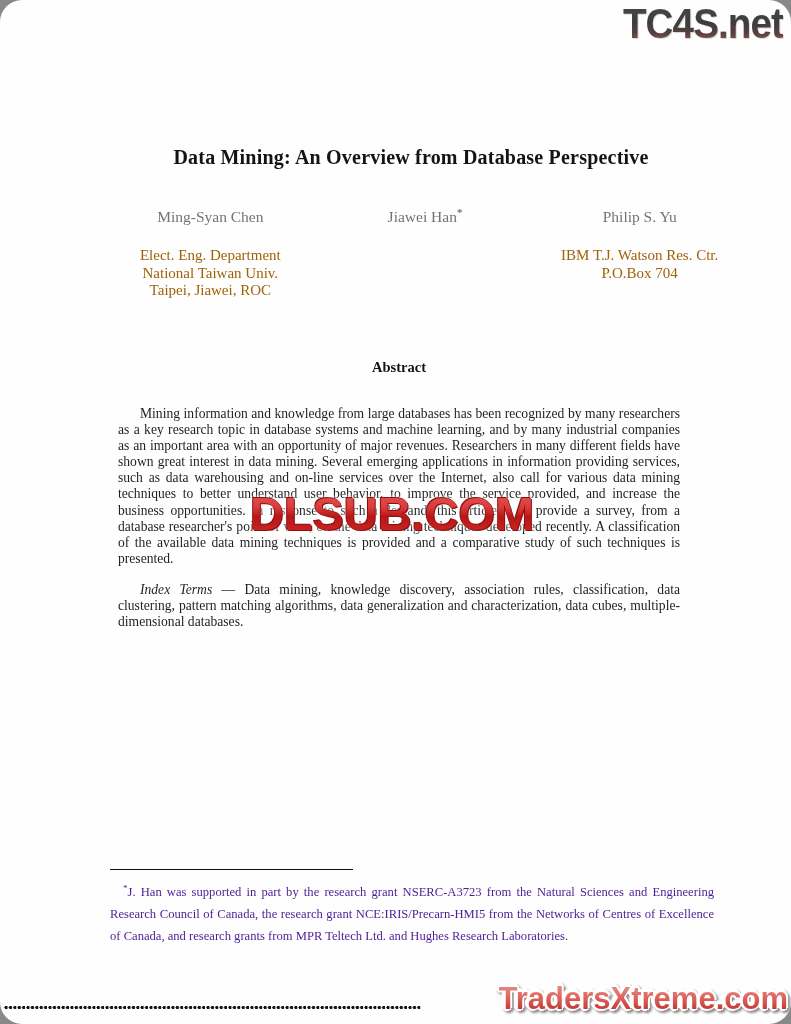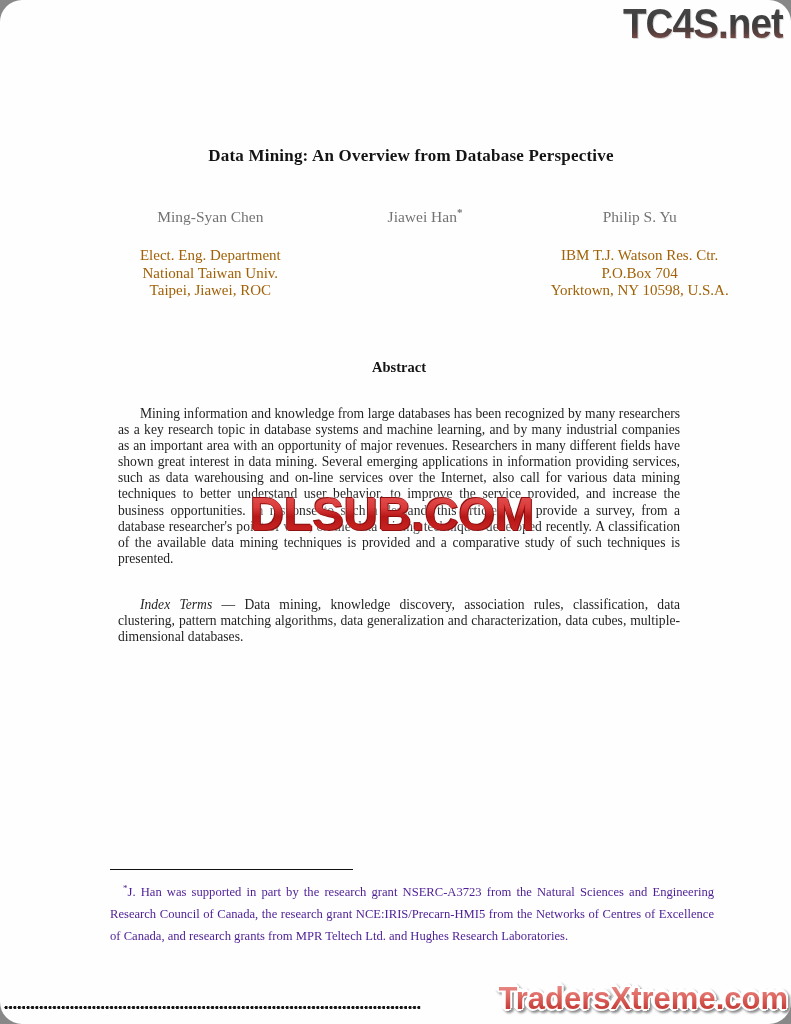--- a/index.html
+++ b/index.html
@@ -45,42 +45,42 @@
   }
   .dotline{
     position:absolute;left:4px;top:1005px;width:417px;height:5px;
     background-image:radial-gradient(circle at 2px 2.5px,#141414 1.45px,transparent 1.8px);
     background-size:4.4px 5px;background-repeat:repeat-x;
   }
 
   
   .title{
     position:absolute;left:110px;top:146px;width:602px;
-    text-align:center;font-weight:bold;font-size:17px;
+    text-align:center;font-weight:bold;font-size:20px;
     letter-spacing:.2px;color:#141414;
   }
   .authors{
     position:absolute;left:103px;top:206px;width:644px;
     display:flex;justify-content:space-between;text-align:center;
   }
   .author{flex:1;}
   .author .name{font-size:15.5px;margin-bottom:21px;color:#737373;}
   .author .name sup{font-size:11px;font-weight:bold;}
   .author .aff div{font-size:15px;line-height:17.5px;color:#a16207;}
 
   .abs-head{
     position:absolute;left:118px;top:359px;width:562px;
     text-align:center;font-weight:bold;font-size:14.5px;color:#141414;
   }
   .abs-body{
     position:absolute;left:118px;top:406px;width:562px;
     font-size:13.6px;line-height:16.1px;text-align:justify;color:#1f1f1f;
   }
   .abs-body p{margin:0;text-indent:22px;}
-  .abs-body p.terms{margin-top:30px;}
+  .abs-body p.terms{margin-top:15px;}
   .abs-body .it{font-style:italic;}
 
   .foot-rule{
     position:absolute;left:110px;top:869px;width:243px;height:0;
     border-top:1.6px solid #111;
   }
   .footnote{
     position:absolute;left:110px;top:877px;width:604px;
     font-size:12.6px;line-height:22px;text-align:justify;color:#4c1d95;
     text-indent:13px;
@@ -109,21 +109,20 @@
       </div>
     </div>
     <div class="author">
       <div class="name"><span>Jiawei Han</span><sup>*</sup></div>
     </div>
     <div class="author">
       <div class="name"><span>Philip S. Yu</span><sup></sup></div>
       <div class="aff">
         <div>IBM T.J. Watson Res. Ctr.</div>
         <div>P.O.Box 704</div>
-        <div>Yorktown, NY 10598, U.S.A.</div>
       </div>
     </div>
   </div>
 
   <div class="abs-head">Abstract</div>
   <div class="abs-body">
     <p>Mining information and knowledge from large databases has been recognized by many researchers as a key research topic in database systems and machine learning, and by many industrial companies as an important area with an opportunity of major revenues. Researchers in many different fields have shown great interest in data mining. Several emerging applications in information providing services, such as data warehousing and on-line services over the Internet, also call for various data mining techniques to better understand user behavior, to improve the service provided, and increase the business opportunities. In response to such a demand, this article is to provide a survey, from a database researcher's point of view, on the data mining techniques developed recently. A classification of the available data mining techniques is provided and a comparative study of such techniques is presented.</p>
     <p class="terms"><span class="it">Index Terms</span><span> — Data mining, knowledge discovery, association rules, classification, data clustering, pattern matching algorithms, data generalization and characterization, data cubes, multiple-dimensional databases.</span></p>
   </div>
 

